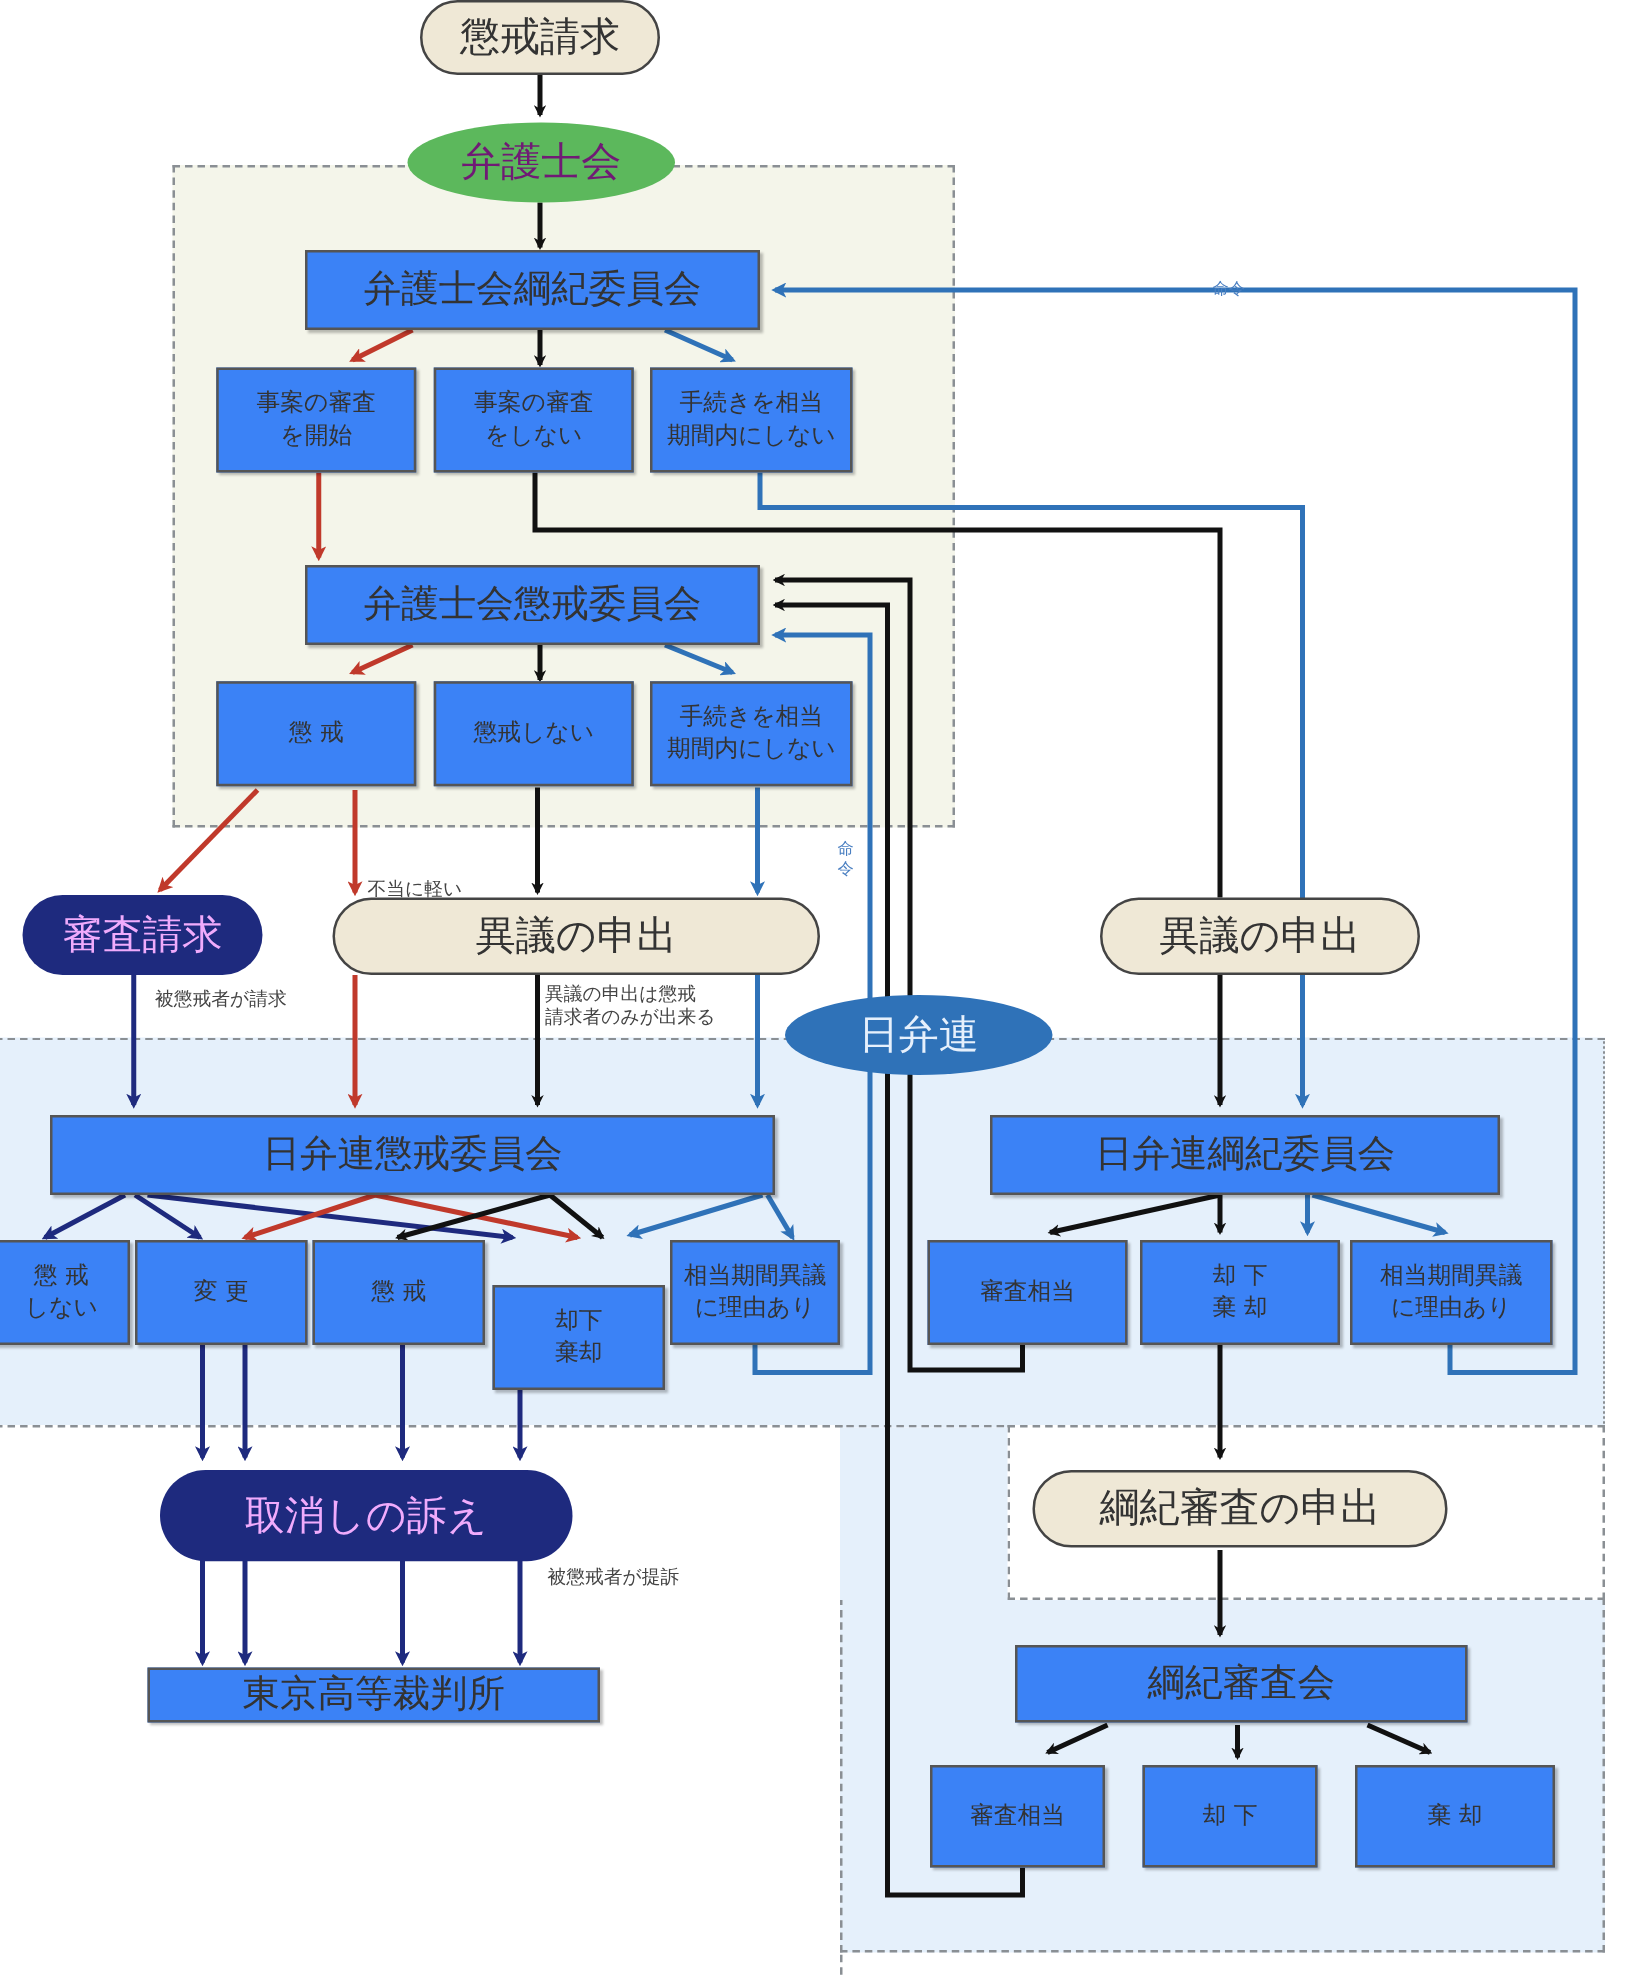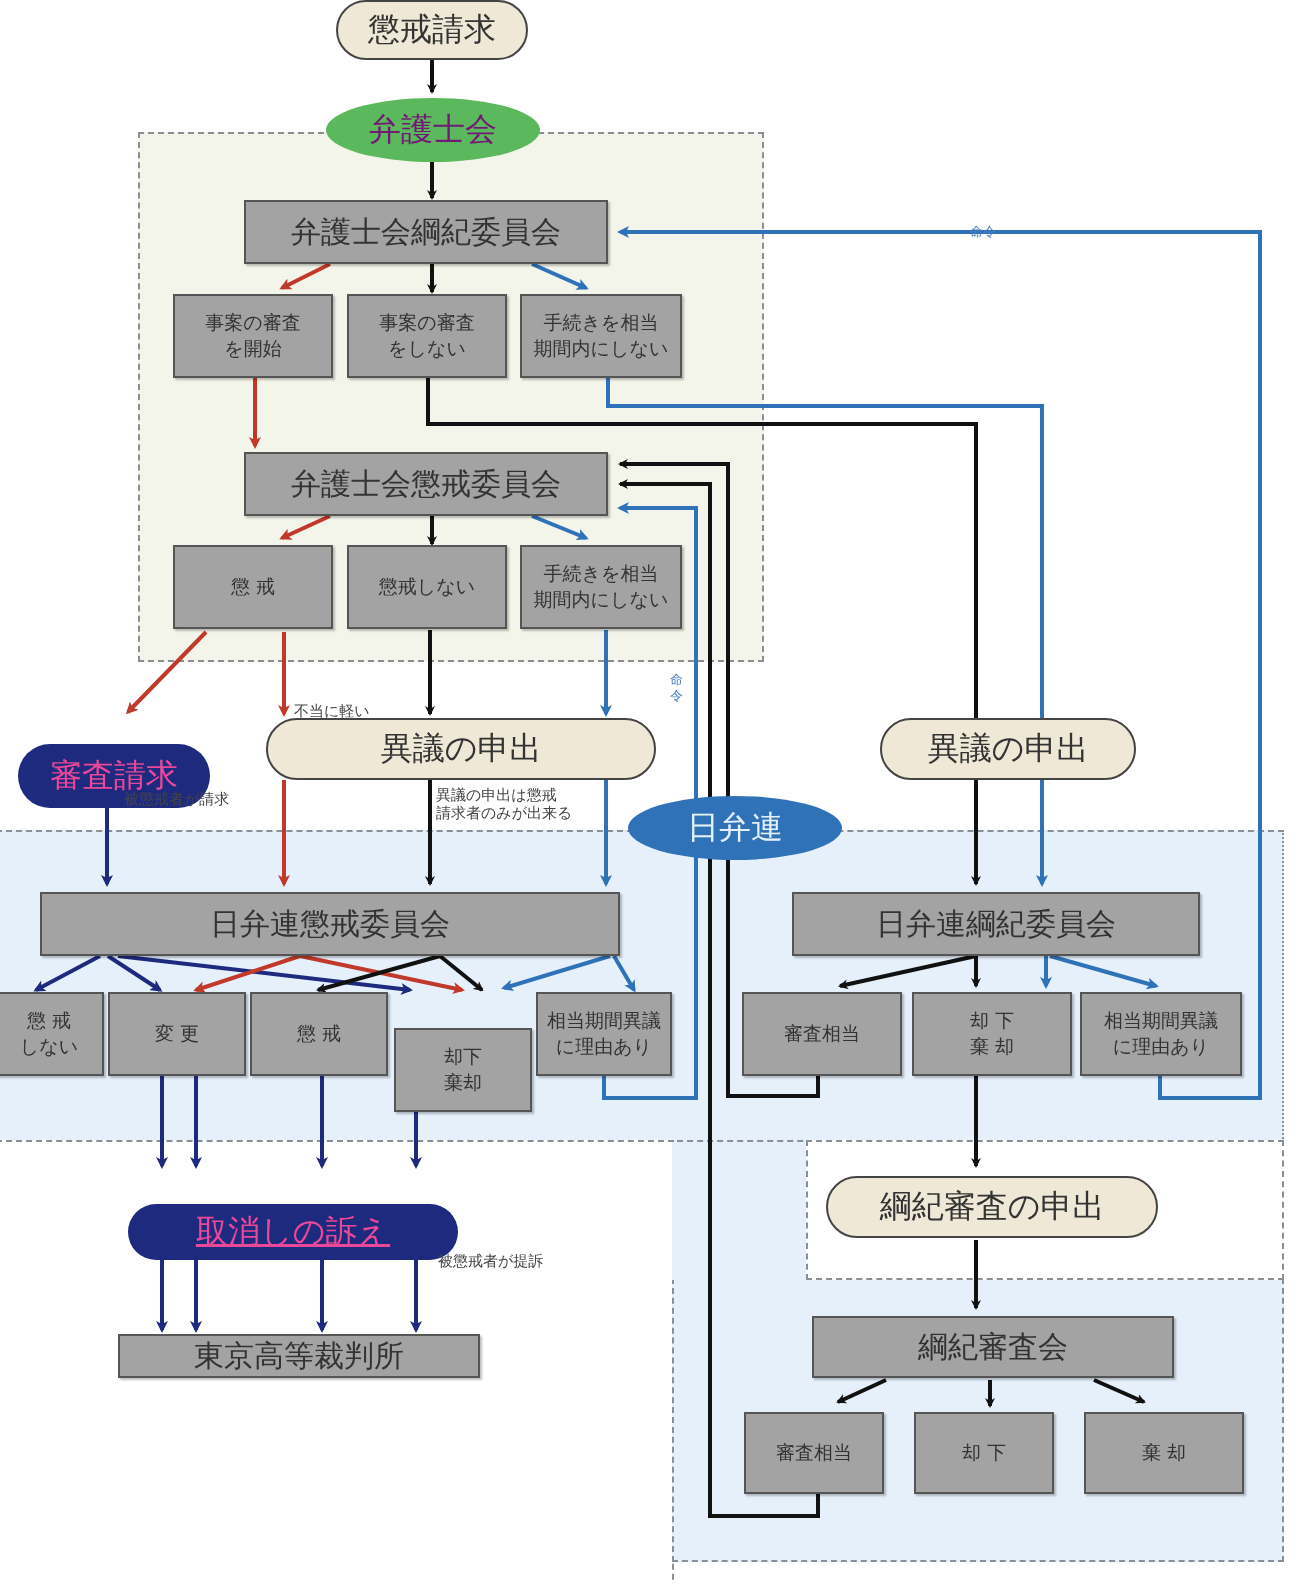--- a/index.html
+++ b/index.html
@@ -1,27 +1,27 @@
 <!DOCTYPE html>
 <html><head>
   <meta charset="utf-8">
   <style>
     html, body { margin: 0; padding: 0; background: #ffffff; }
     body { width: 1300px; height: 1584px; position: relative; overflow: hidden;
            font-family: "DejaVu Sans", sans-serif; color: #333; }
     .region { position: absolute; border: 2px dashed #8a8f94; box-sizing: border-box; }
-    .box { position: absolute; background: #a3a3a3; border: 2px solid #555; box-sizing: border-box;
+    .box { position: absolute; background: #3b82f6; border: 2px solid #555; box-sizing: border-box;
            display: flex; align-items: center; justify-content: center; text-align: center;
            color: #333; box-shadow: 2px 2px 2px rgba(0,0,0,0.25); white-space: pre-line; line-height: 1.35; }
     .big { font-size: 30px; }
     .med { font-size: 19px; }
     .pill { position: absolute; border-radius: 40px; box-sizing: border-box;
             display: flex; align-items: center; justify-content: center; font-size: 32px; }
     .pill.beige { background: #efe8d6; border: 2px solid #444; color: #333; }
-    .pill.navy { background: #1e2a7e; color: #ec4899; margin-top: 28px; }
+    .pill.navy { background: #1e2a7e; color: #f0abfc; }
     .ellipse { position: absolute; border-radius: 50%; display: flex; align-items: center;
                justify-content: center; font-size: 32px; color: #701a75; }
     .note { position: absolute; font-size: 15px; color: #444; line-height: 1.2; white-space: pre-line; }
     .note.blue { color: #4a7fc1; font-size: 13px; }
     svg#arrows { position: absolute; left: 0; top: 0; }
   </style>
 </head>
 <body>
 
 <div class="region" style="left:138px; top:132px; width:626px; height:530px; background:#f4f5ea;"></div>
@@ -160,15 +160,15 @@
 棄 却</div>
 <div class="box med" style="left:1080px; top:992px; width:162px; height:84px;">相当期間異議
 に理由あり</div>
 
 <div class="pill beige" style="left:826px; top:1176px; width:332px; height:62px;">綱紀審査の申出</div>
 <div class="box big" style="left:812px; top:1316px; width:362px; height:62px;">綱紀審査会</div>
 <div class="box med" style="left:744px; top:1412px; width:140px; height:82px;">審査相当</div>
 <div class="box med" style="left:914px; top:1412px; width:140px; height:82px;">却 下</div>
 <div class="box med" style="left:1084px; top:1412px; width:160px; height:82px;">棄 却</div>
 
-<div class="pill navy" style="left:128px; top:1176px; width:330px; height:56px;text-decoration:underline;">取消しの訴え</div>
+<div class="pill navy" style="left:128px; top:1176px; width:330px; height:73px;">取消しの訴え</div>
 <div class="note" style="left:438px; top:1252px;">被懲戒者が提訴</div>
 <div class="box big" style="left:118px; top:1334px; width:362px; height:44px;">東京高等裁判所</div>
 
 </body></html>

